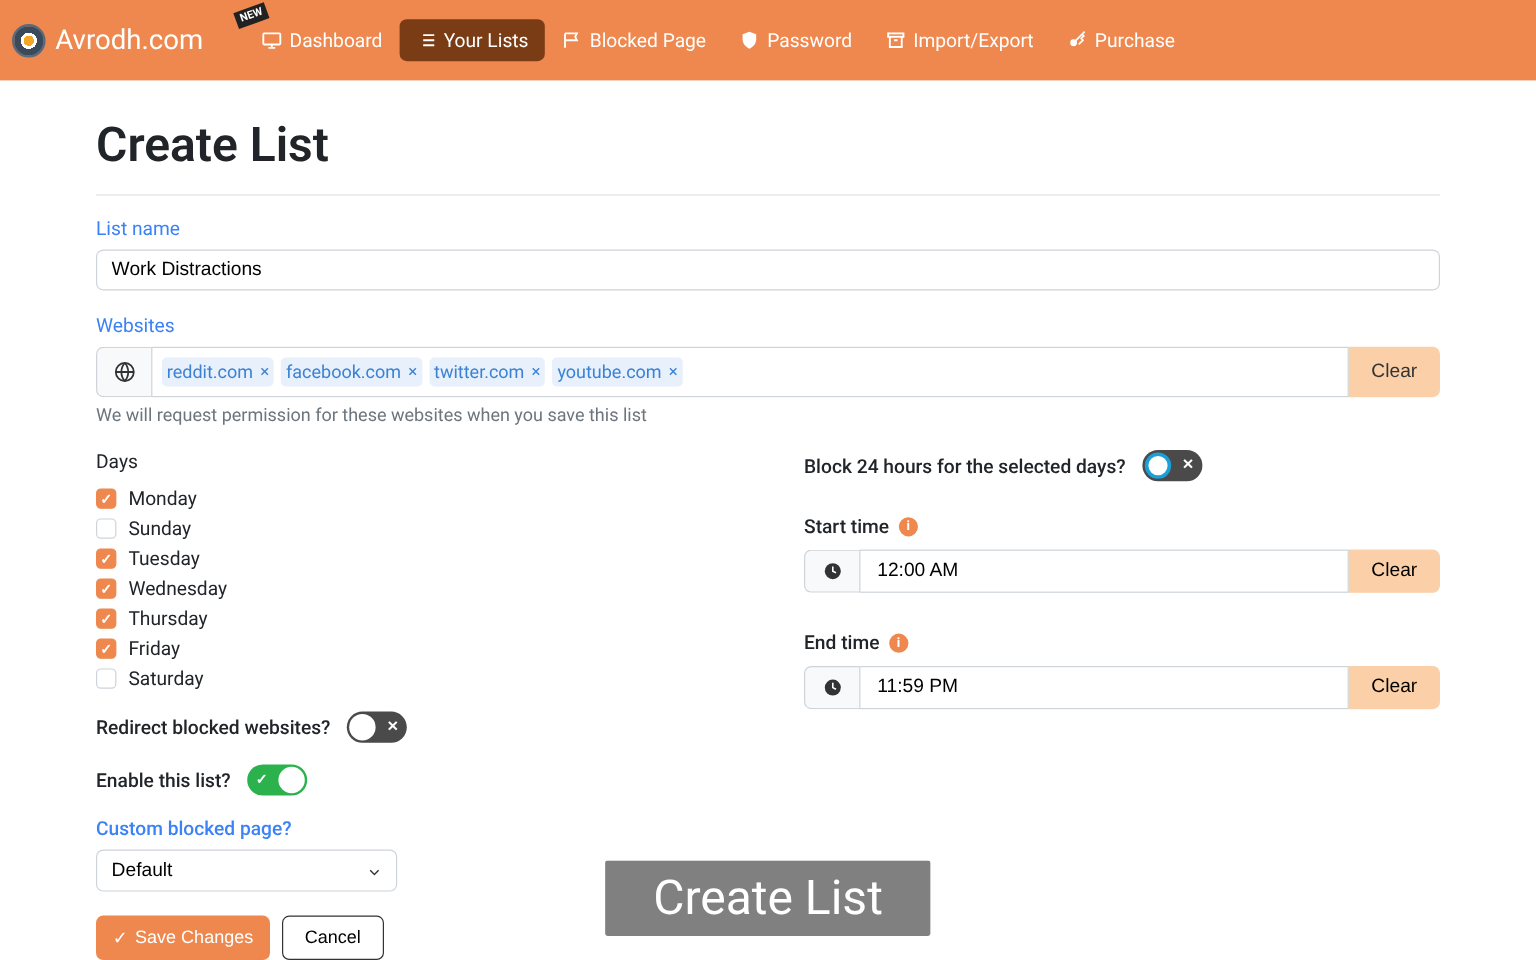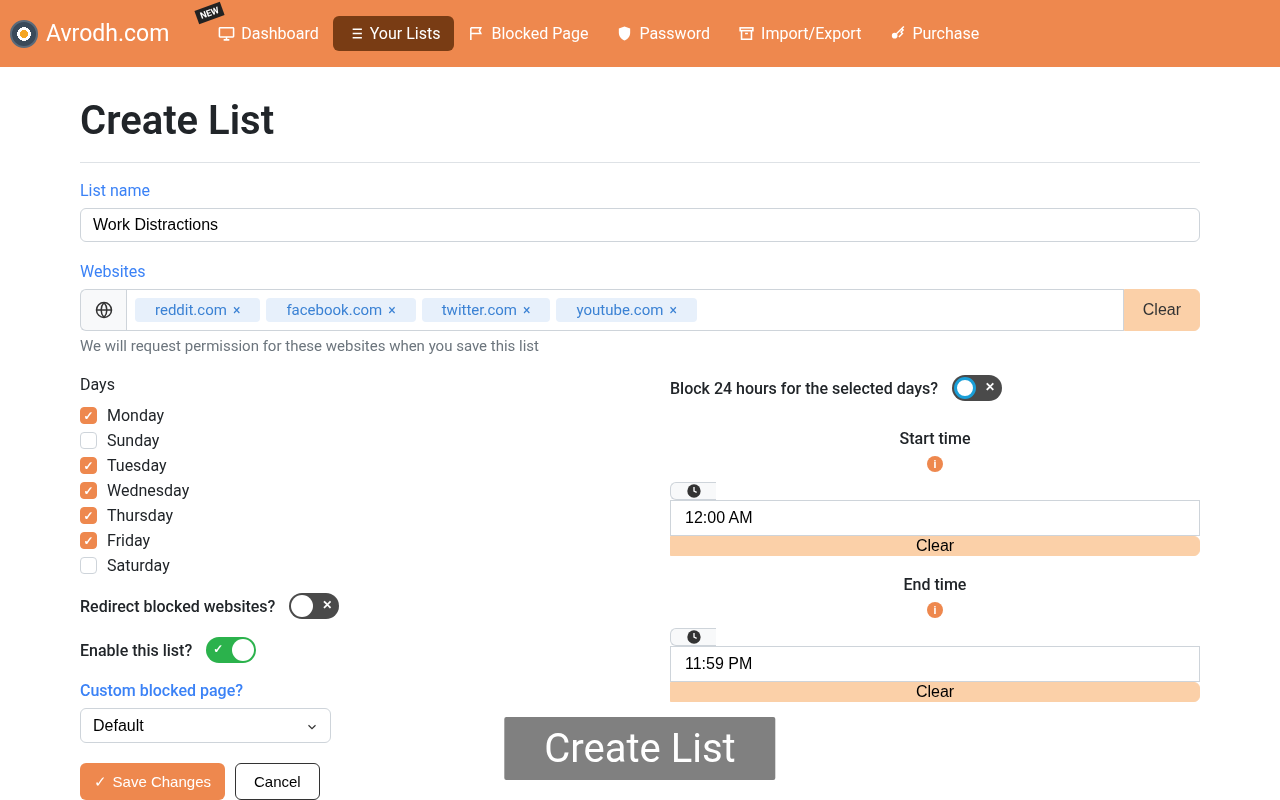--- a/index.html
+++ b/index.html
@@ -14,44 +14,44 @@
 .icon { display: inline-block; }
 .container { max-width: 1120px; margin: 0 auto; padding: 20px 0 40px; }
 h1 { font-size: 40px; font-weight: 600; margin: 10px 0 18px; }
 hr.divider { border: none; border-top: 1px solid #dee2e6; margin-bottom: 18px; }
 .form-group { margin-bottom: 20px; }
 .form-label { font-size: 16px; margin-bottom: 8px; display: block; color: #3b82f6; }
 .form-input { width: 100%; padding: 7px 12px; border: 1px solid #ced4da; border-radius: 6px; font-size: 16px; }
 .websites-row { display: flex; }
 .globe-addon { width: 46px; border: 1px solid #ced4da; border-right: none; border-radius: 6px 0 0 6px; background: #f8f9fa; display: flex; align-items: center; justify-content: center; }
 .tags-input { flex: 1; border: 1px solid #ced4da; padding: 5px 8px; display: flex; gap: 6px; align-items: center; flex-wrap: wrap; min-height: 42px; }
-.tag { background: #e7f0fb; color: #3b82d4; padding: 3px 20px; border-radius: 4px; font-size: 15px; display: flex; align-items: center; gap: 6px; }
+.tag { background: #e7f0fb; color: #3b82d4; padding: 3px 4px; border-radius: 4px; font-size: 15px; display: flex; align-items: center; gap: 6px; }
 .tag-x { color: #3b82d4; cursor: pointer; font-size: 14px; }
 .clear-btn { background: #fbd0a8; border: 1px solid #fbd0a8; color: #333; padding: 0 18px; border-radius: 0 6px 6px 0; cursor: pointer; font-size: 16px; }
 .helper-text { color: #6c757d; font-size: 15px; margin-top: 6px; }
 .two-col { display: flex; gap: 60px; margin-top: 20px; }
 .col { flex: 1; }
 .days-label { font-size: 16px; margin-bottom: 12px; }
 .checkbox-row { display: flex; align-items: center; gap: 10px; margin-bottom: 6px; font-size: 16px; }
 .checkbox { width: 17px; height: 17px; border: 1.5px solid #ced4da; border-radius: 4px; cursor: pointer; display: flex; align-items: center; justify-content: center; }
 .checkbox.checked { background: #ee884e; border-color: #ee884e; }
 .checkbox.checked::after { content: "✓"; color: #fff; font-size: 12px; font-weight: bold; }
 .toggle-row { display: flex; align-items: center; gap: 14px; margin: 18px 0; }
 .toggle-label { font-size: 16px; font-weight: 500; }
 .toggle { width: 50px; height: 26px; border-radius: 13px; position: relative; cursor: pointer; }
 .toggle-off { background: #4a4a4a; }
 .toggle-off .knob { position: absolute; left: 2px; top: 2px; width: 22px; height: 22px; background: #fff; border-radius: 50%; }
 .toggle-off .knob.blue { border: 3px solid #1a9fd8; width: 22px; height: 22px; }
 .toggle-off .ticon { position: absolute; right: 7px; top: 5px; color: #fff; font-size: 12px; font-weight: bold; }
 .toggle-on { background: #2bb24c; }
 .toggle-on .knob { position: absolute; right: 2px; top: 2px; width: 22px; height: 22px; background: #fff; border-radius: 50%; }
 .toggle-on .ticon { position: absolute; left: 7px; top: 5px; color: #fff; font-size: 12px; font-weight: bold; }
-.time-label { font-size: 16px; font-weight: 500; margin-bottom: 10px; display: flex; align-items: center; gap: 8px; flex-direction: column; }
+.time-label { font-size: 16px; font-weight: 500; margin-bottom: 10px; display: flex; align-items: center; gap: 8px; }
 .info-icon { width: 16px; height: 16px; background: #ee884e; color: #fff; border-radius: 50%; font-size: 11px; font-weight: bold; display: inline-flex; align-items: center; justify-content: center; }
-.time-row { display: flex; margin-bottom: 19px; flex-direction: column; }
+.time-row { display: flex; margin-bottom: 32px; }
 .clock-addon { width: 46px; border: 1px solid #ced4da; border-right: none; border-radius: 6px 0 0 6px; background: #f8f9fa; display: flex; align-items: center; justify-content: center; }
 .time-input { flex: 1; border: 1px solid #ced4da; border-radius: 0; padding: 8px 14px; font-size: 16px; }
 .time-clear { background: #fbd0a8; border: 1px solid #fbd0a8; padding: 0 18px; border-radius: 0 6px 6px 0; cursor: pointer; font-size: 16px; }
 .select-wrap { position: relative; width: 251px; }
 .select { width: 100%; padding: 8px 12px; border: 1px solid #ced4da; border-radius: 6px; font-size: 16px; background: #fff; appearance: none; cursor: pointer; }
 .select-arrow { position: absolute; right: 12px; top: 12px; pointer-events: none; }
 .btn-row { display: flex; gap: 10px; margin-top: 20px; }
 .btn-save { background: #ee884e; color: #fff; border: none; padding: 9px 14px; border-radius: 6px; cursor: pointer; font-size: 15px; display: flex; align-items: center; gap: 6px; }
 .btn-cancel { background: #fff; border: 1px solid #333; padding: 9px 18px; border-radius: 6px; cursor: pointer; font-size: 15px; }
 .overlay-caption { position: fixed; bottom: 20px; left: 50%; transform: translateX(-50%); background: #808080; color: #fff; font-size: 40px; padding: 8px 40px; border-radius: 2px; pointer-events: none; }

